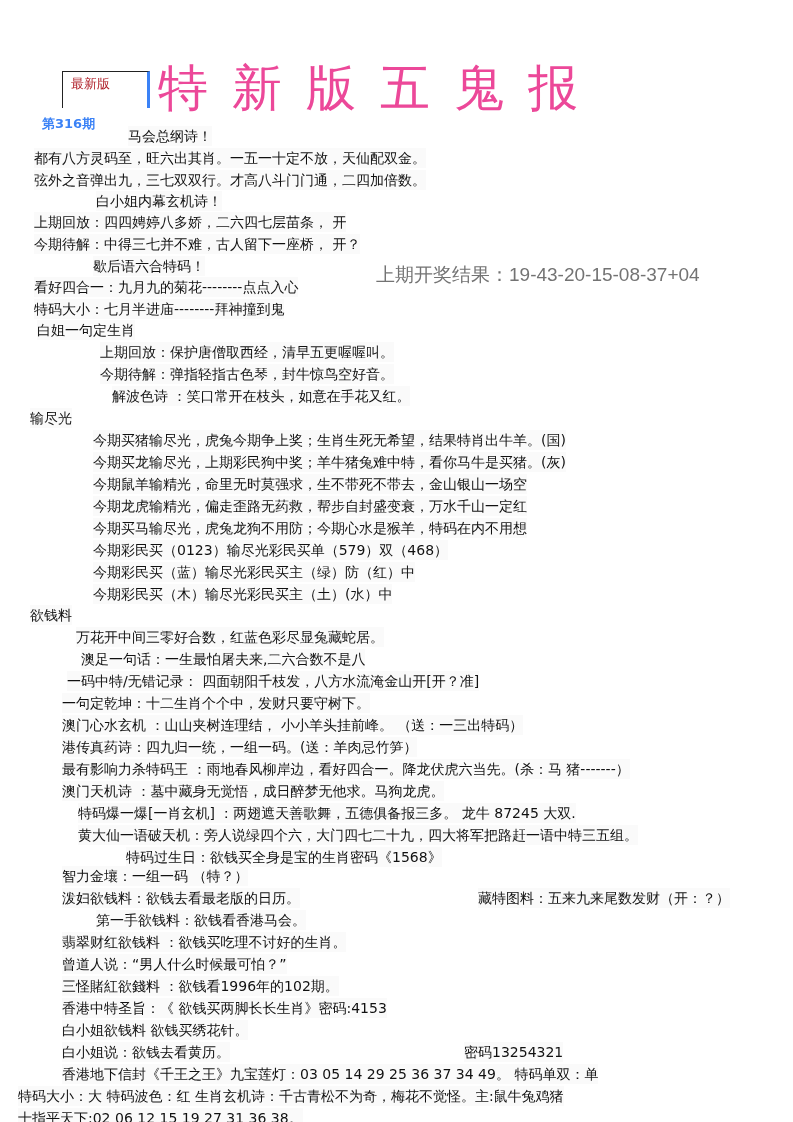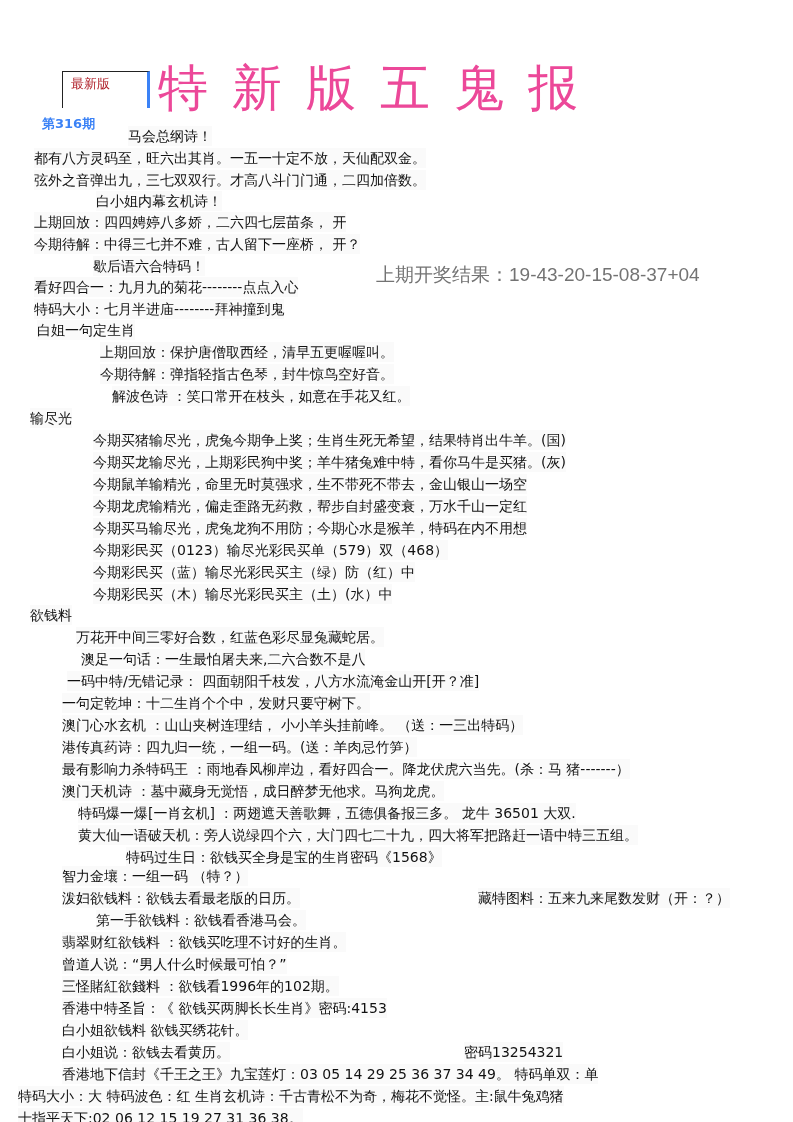--- a/index.html
+++ b/index.html
@@ -75,21 +75,21 @@
       <div class="line" style="left: 93px; top: 584px;">今期彩民买（木）输尽光彩民买主（土）(水）中</div>
       <div class="line" style="left: 30px; top: 605px;">欲钱料</div>
       <div class="line" style="left: 76px; top: 627px;">万花开中间三零好合数，红蓝色彩尽显兔藏蛇居。</div>
       <div class="line" style="left: 62px; top: 649px; margin-left: 19px;">澳足一句话：一生最怕屠夫来,二六合数不是八</div>
       <div class="line" style="left: 67px; top: 671px;">一码中特/无错记录：  四面朝阳千枝发，八方水流淹金山开[开？准]</div>
       <div class="line" style="left: 62px; top: 693px;">一句定乾坤：十二生肖个个中，发财只要守树下。</div>
       <div class="line" style="left: 62px; top: 715px;">澳门心水玄机 ：山山夹树连理结，  小小羊头挂前峰。  （送：一三出特码）</div>
       <div class="line" style="left: 62px; top: 737px;">港传真药诗：四九归一统，一组一码。(送：羊肉忌竹笋）</div>
       <div class="line" style="left: 62px; top: 759px;">最有影响力杀特码王 ：雨地春风柳岸边，看好四合一。降龙伏虎六当先。(杀：马 猪-------）</div>
       <div class="line" style="left: 62px; top: 781px;">澳门天机诗 ：墓中藏身无觉悟，成日醉梦无他求。马狗龙虎。</div>
-      <div class="line" style="left: 78px; top: 803px;">特码爆一爆[一肖玄机] ：两翅遮天善歌舞，五德俱备报三多。  龙牛 36501 大双.</div>
+      <div class="line" style="left: 78px; top: 803px;">特码爆一爆[一肖玄机] ：两翅遮天善歌舞，五德俱备报三多。  龙牛 87245 大双.</div>
       <div class="line" style="left: 78px; top: 825px;">黄大仙一语破天机：旁人说绿四个六，大门四七二十九，四大将军把路赶一语中特三五组。</div>
       <div class="line" style="left: 78px; top: 847px; margin-left: 48px;">特码过生日：欲钱买全身是宝的生肖密码《1568》</div>
       <div class="line" style="left: 62px; top: 866px;">智力金壤：一组一码   （特？）</div>
       <div class="line" style="left: 62px; top: 888px;">泼妇欲钱料：欲钱去看最老版的日历。</div>
       <div class="line" style="left: 478px; top: 888px;">藏特图料：五来九来尾数发财（开：？）</div>
       <div class="line" style="left: 96px; top: 910px;">第一手欲钱料：欲钱看香港马会。</div>
       <div class="line" style="left: 62px; top: 932px;">翡翠财红欲钱料 ：欲钱买吃理不讨好的生肖。</div>
       <div class="line" style="left: 62px; top: 954px;">曾道人说：“男人什么时候最可怕？”</div>
       <div class="line" style="left: 62px; top: 976px;">三怪賭紅欲錢料 ：欲钱看1996年的102期。</div>
       <div class="line" style="left: 62px; top: 998px;">香港中特圣旨：《 欲钱买两脚长长生肖》密码:4153</div>

